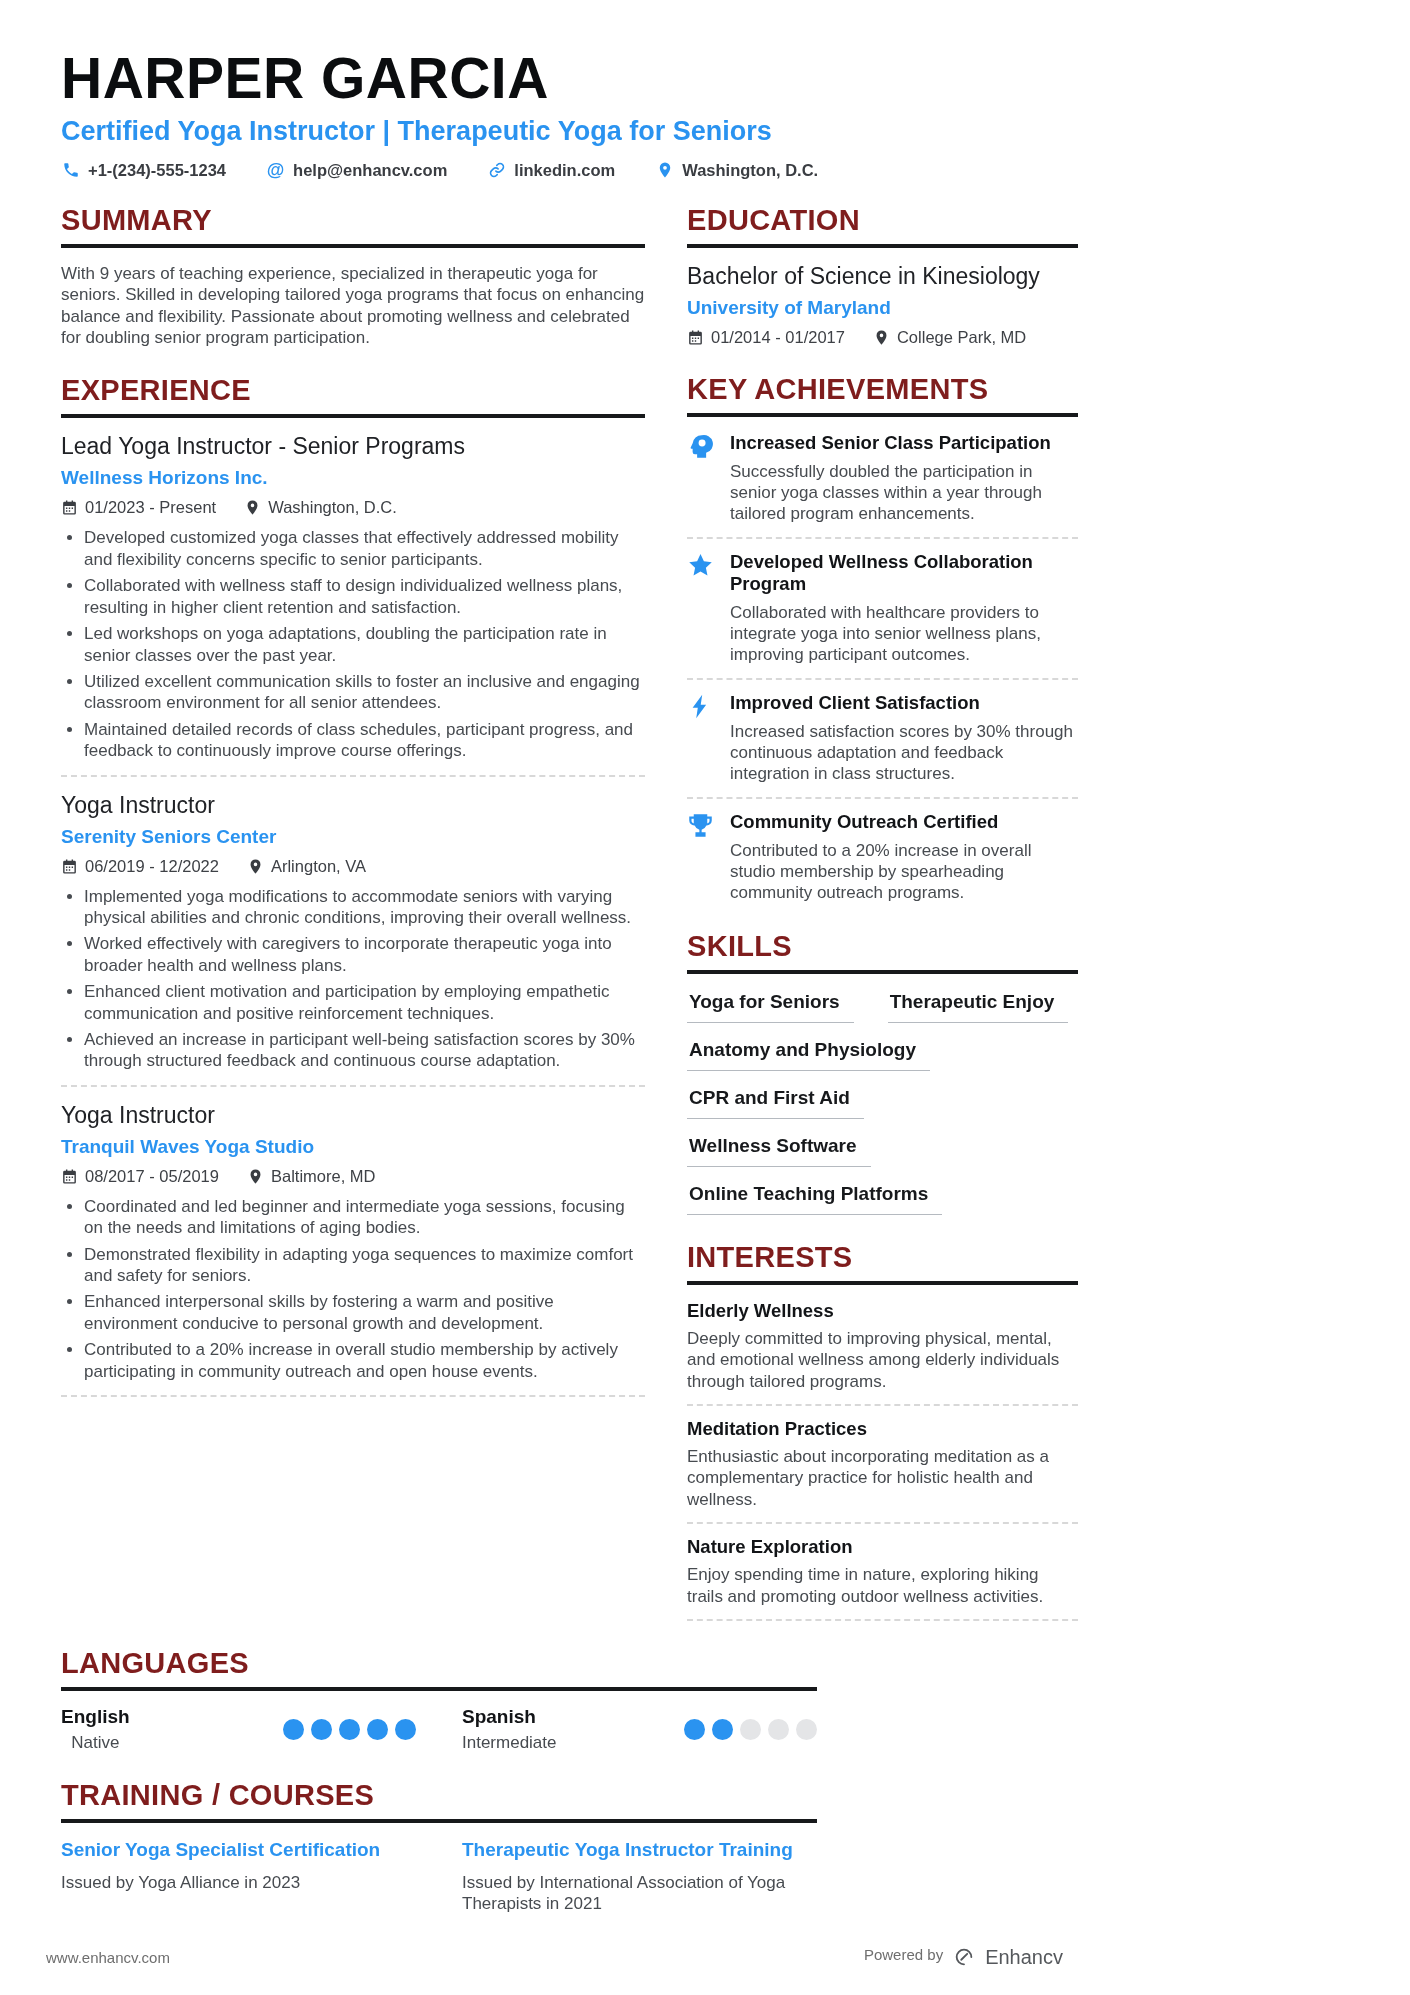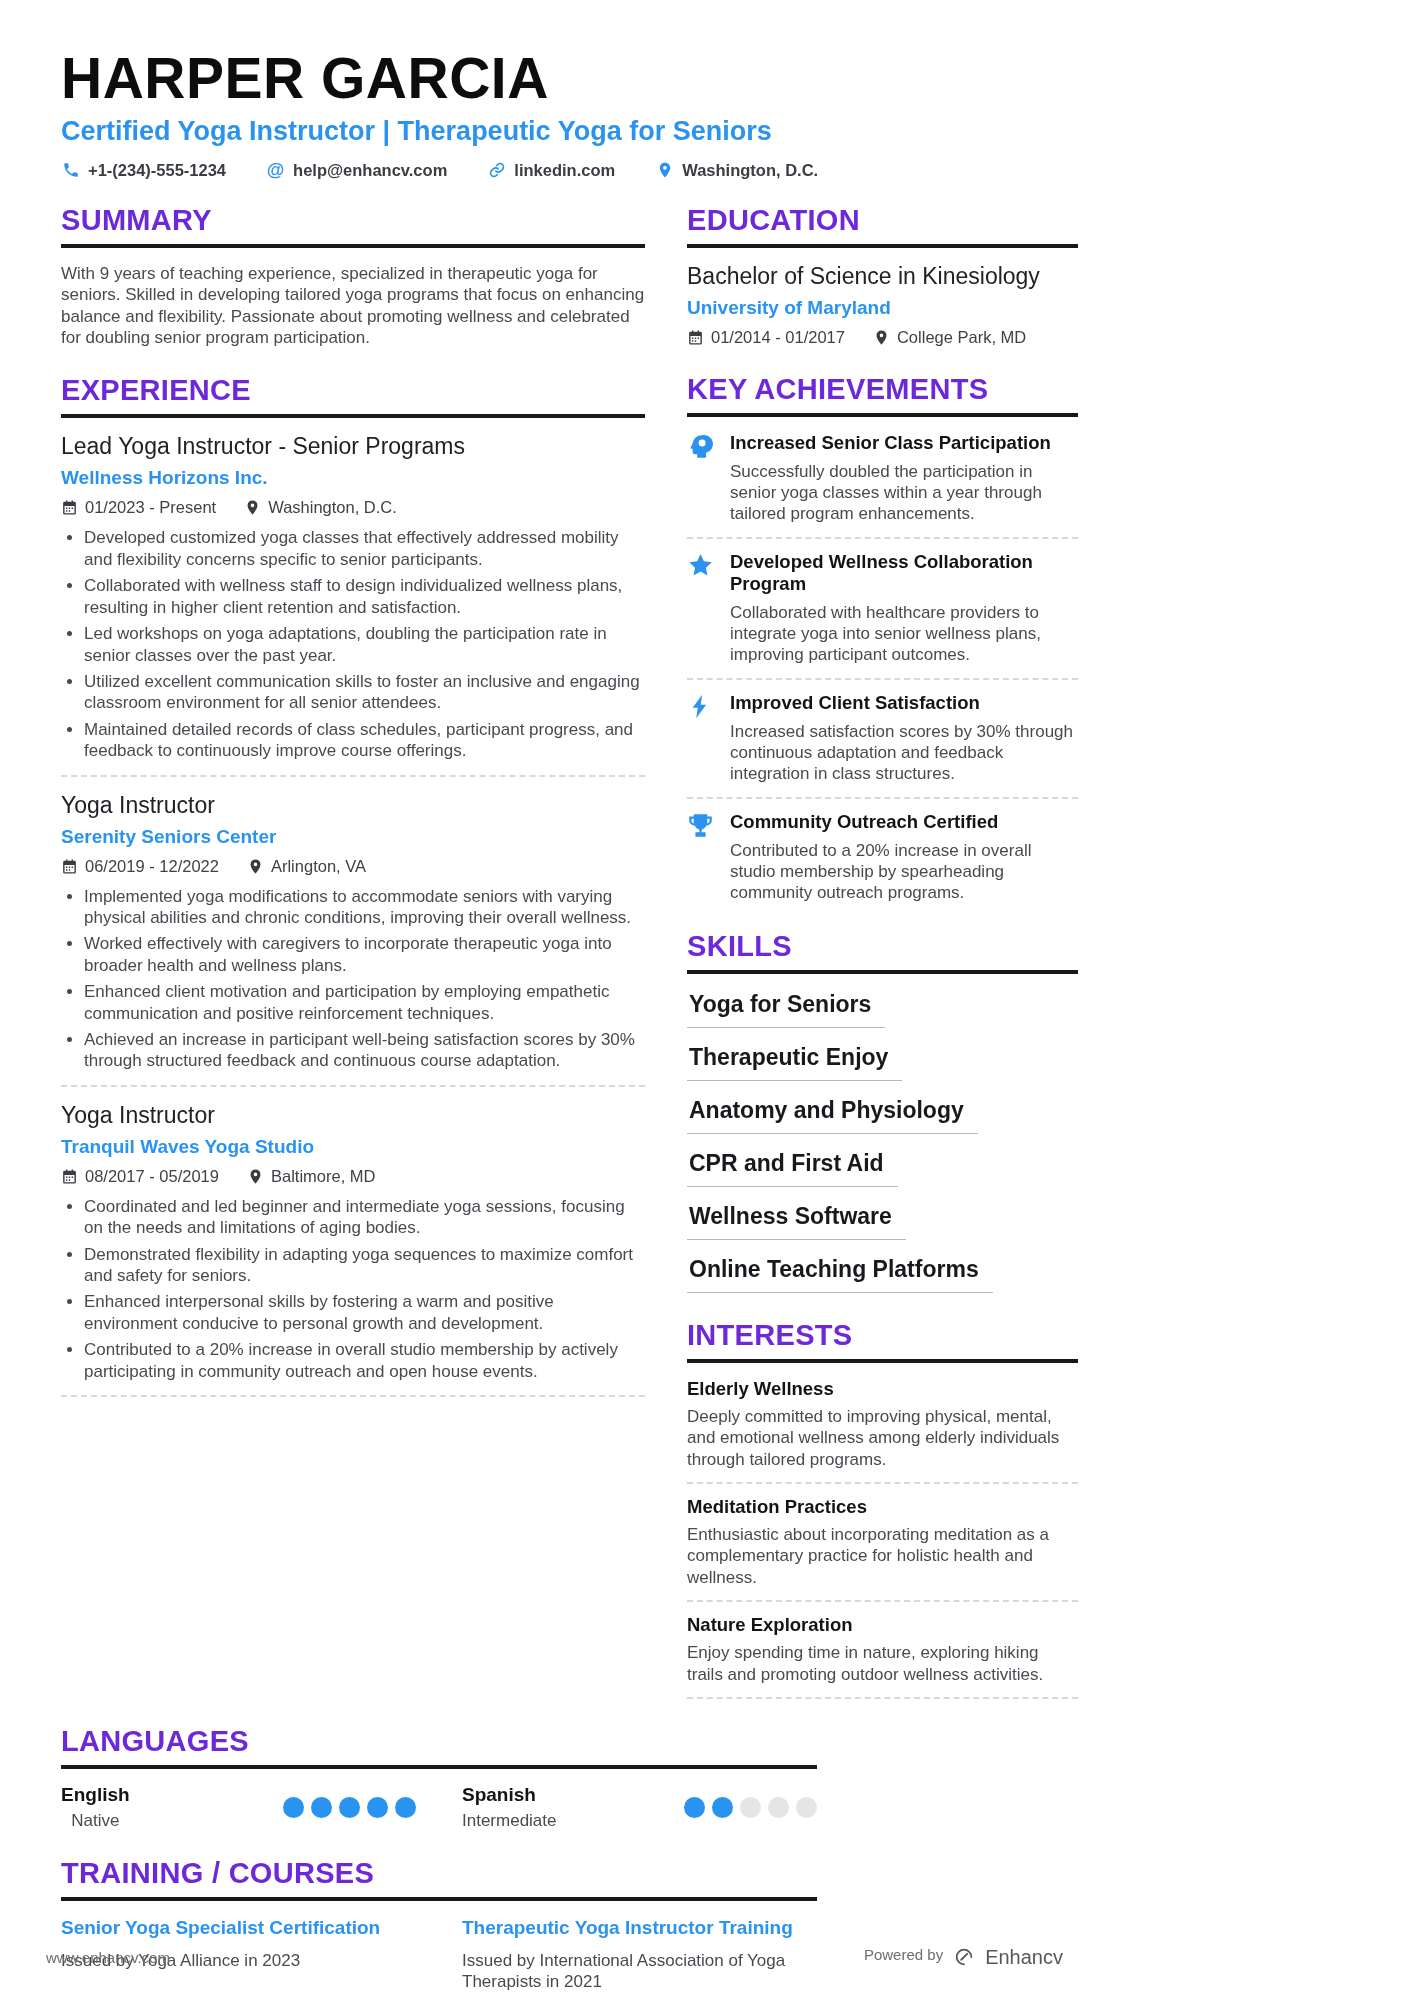--- a/index.html
+++ b/index.html
@@ -15,21 +15,21 @@
   .cand-title{font-size:27px;font-weight:bold;color:var(--accent);margin:0 0 14px;}
   .contact{display:flex;gap:40px;align-items:center;font-size:16.5px;font-weight:bold;color:#3a3d42;margin-bottom:24px;}
   .c-item{display:inline-flex;align-items:center;gap:8px;}
   .ci{display:inline-flex;width:19px;height:19px;align-items:center;justify-content:center;}
   .ci svg{width:18px;height:18px;}
   .at-glyph{font-size:18px;font-weight:bold;color:var(--accent);}
 
   :root{--accent:#2a93f0;}
 
   
-  .sec{font-size:29px;font-weight:bold;color:#6d28d9;letter-spacing:.3px;
+  .sec{font-size:29px;font-weight:bold;color:#7f1d1d;letter-spacing:.3px;
        padding-bottom:7px;border-bottom:4px solid #17191b;margin:0 0 15px;}
   .block{margin-bottom:26px;}
   .cols{display:flex;gap:42px;align-items:flex-start;}
   .col-l{width:584px;flex:0 0 584px;}
   .col-r{width:391px;flex:0 0 391px;}
 
   .body-text{font-size:17px;line-height:1.26;color:#474b50;margin:0;}
 
   
   .job-title{font-size:23px;font-weight:400;color:#202226;margin:2px 0 7px;}
@@ -51,21 +51,21 @@
   .ach{display:flex;gap:13px;justify-content:space-between;}
   .ach-icon{flex:0 0 30px;width:30px;padding-top:1px;}
   .ach-icon svg{width:27px;height:27px;}
   .ach-title{font-size:18.5px;font-weight:bold;color:#121417;line-height:1.18;margin:0 0 7px;}
   .ach-text{font-size:17px;line-height:1.26;color:#474b50;}
   .ach-wrap:last-of-type .dsep{display:none;}
   .ach-wrap .dsep{margin:12px 0;}
 
   
   .skills{display:flex;flex-wrap:wrap;column-gap:34px;row-gap:16px;padding-top:2px;}
-  .skill{font-size:23px;font-weight:bold;color:#17191c;padding:0 14px 9px 2px;border-bottom:1px solid #b5bac0;}
+  .skill{font-size:19px;font-weight:bold;color:#17191c;padding:0 14px 9px 2px;border-bottom:1px solid #b5bac0;}
 
   
   .int-title{font-size:18.5px;font-weight:bold;color:#121417;margin:0 0 6px;}
   .int-text{font-size:17px;line-height:1.26;color:#474b50;}
   .int-wrap .dsep{margin:12px 0;}
 
   
   .bottom{width:756px;}
   .lang-row,.train-row{display:flex;gap:46px;}
   .lang{width:355px;flex:0 0 355px;display:flex;justify-content:space-between;align-items:center;}

